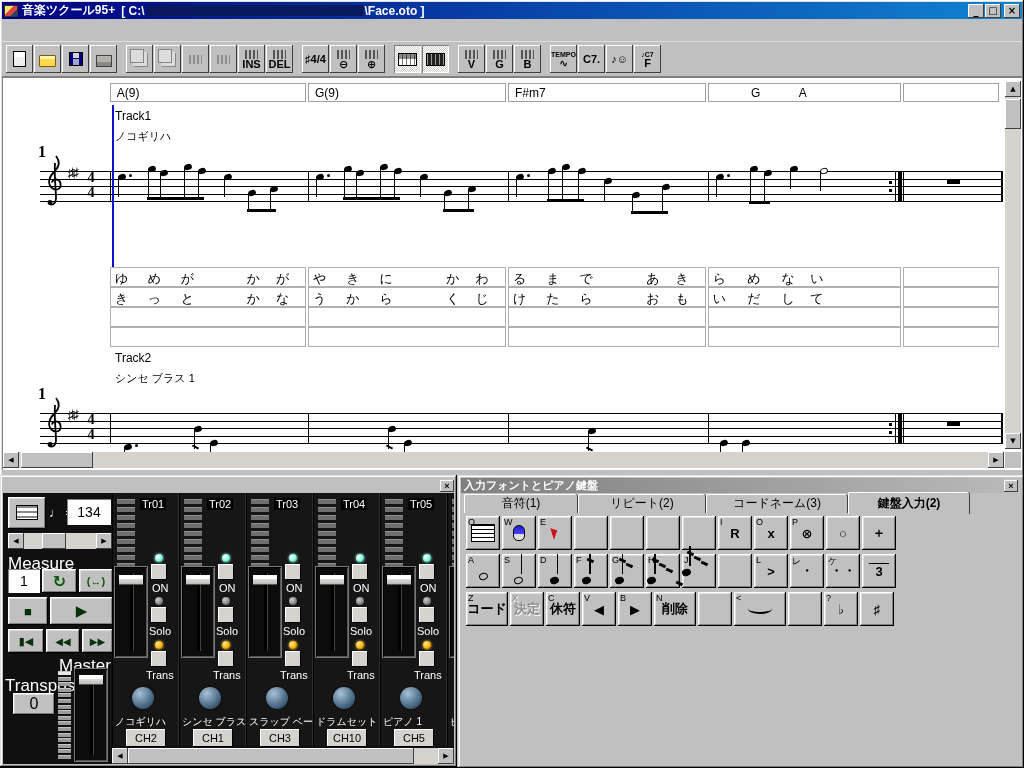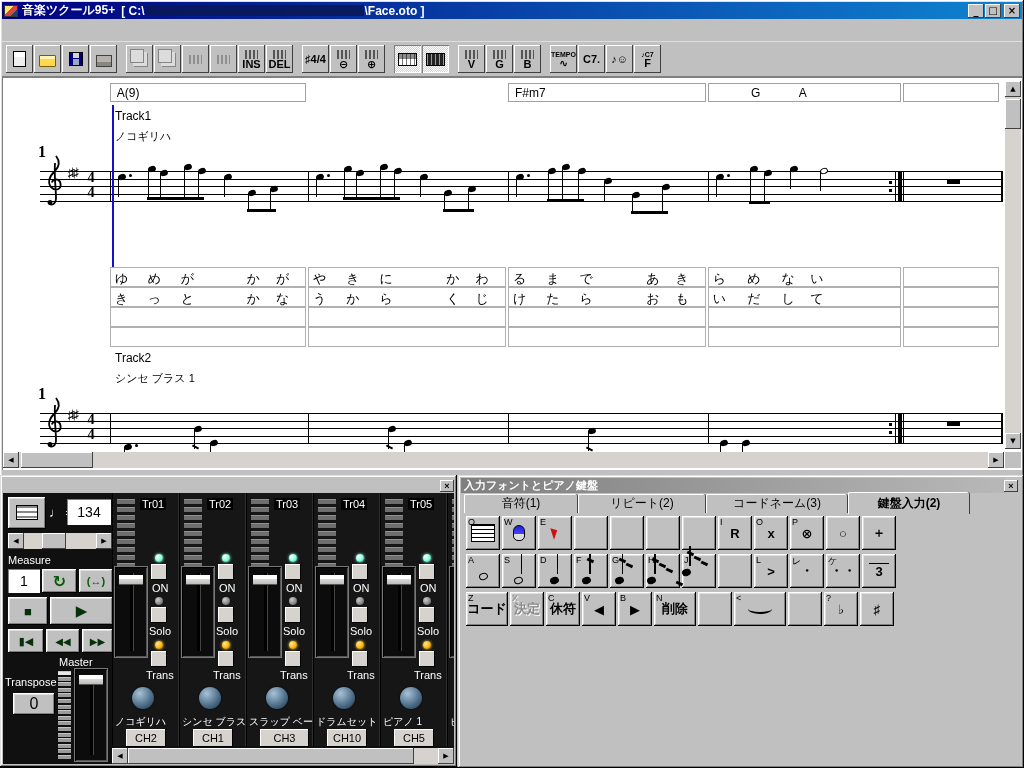--- a/index.html
+++ b/index.html
@@ -69,21 +69,21 @@
   .sb-thumb { position:absolute; }
 
   
   .childwin { background:#c0c0c0; box-shadow: inset -1px -1px 0 #000, inset 1px 1px 0 #dfdfdf, inset -2px -2px 0 #808080, inset 2px 2px 0 #fff; }
   .ctitle { position:absolute; left:3px; top:3px; height:15px; background:linear-gradient(90deg,#7f7f7f,#b8b8b8); color:#fff; font-size:11px; font-weight:bold; display:flex; align-items:center; padding:0 3px; }
   .cclose { position:absolute; top:5px; width:14px; height:12px; font-size:9px; font-weight:bold; display:flex; align-items:center; justify-content:center; color:#000; }
 
   
   #mixerwin { left:0; top:475px; width:457px; height:292px; }
   #mixbody { position:absolute; left:3px; top:18px; width:451px; height:271px; background:#101010; overflow:hidden; }
-  .mx-txt { position:absolute; color:#fff; font-size:11px; }
+  .mx-txt { position:absolute; color:#fff; font-size:17px; }
   .mx-btn { position:absolute; display:flex; align-items:center; justify-content:center; color:#0a3d0a; font-weight:bold; }
   .mx-box { position:absolute; background:#fff; color:#000; display:flex; align-items:center; justify-content:center; font-size:14px; }
   .strip { position:absolute; top:0; width:67px; height:253px; background:#161616; border-right:1px solid #2e2e2e; box-shadow: inset 1px 0 0 #000; }
   .meterseg { position:absolute; width:18px; height:5px; background:#6e6e6e; box-shadow: inset 0 1px 0 #909090; }
   .trlabel { position:absolute; background:#000; color:#fff; font-size:11px; padding:0 2px; }
   .led { position:absolute; width:8px; height:8px; border-radius:50%; }
   .led.cyan { background:radial-gradient(circle at 35% 35%, #fff, #7dffd9 55%, #1c8a6b); box-shadow:0 0 3px #9ffde4; }
   .led.gray { background:radial-gradient(circle at 35% 35%, #ccc, #8a8a8a 55%, #3a3a3a); }
   .led.orange { background:radial-gradient(circle at 35% 35%, #ffe9a0, #ffb400 55%, #8a5b00); box-shadow:0 0 3px #ffcc4d; }
   .sqbtn { position:absolute; width:16px; height:16px; background:#d6d3ce; box-shadow: inset -1px -1px 0 #000, inset 1px 1px 0 #fff; }
@@ -207,20 +207,23 @@
         <div class="ic-keysym">♪☺</div>
       </div>
       <div class="tbtn raised1">
         <div class="t2">♪C7</div>
         <div class="ic-keysym">F</div>
       </div>
     </div>
   <div id="score" class="abs">
       <div class="chordbox" style="left: 108px; top: 6px; width: 196px;">
         <span style="left: 3%; text-align: right;">A(9)</span>
+      </div>
+      <div class="chordbox" style="left: 306px; top: 6px; width: 198px;">
+        <span style="left: 3%;">G(9)</span>
       </div>
       <div class="chordbox" style="left: 506px; top: 6px; width: 198px;">
         <span style="left: 3%;">F#m7</span>
       </div>
       <div class="chordbox" style="left: 706px; top: 6px; width: 193px;">
         <span style="left: 22%;">G</span>
         <span style="left: 47%;">A</span>
       </div>
       <div class="chordbox" style="left: 901px; top: 6px; width: 96px;"></div>
       <div class="trk-label" style="left: 113px; top: 32px;">Track1</div>
@@ -559,21 +562,21 @@
             <div class="fthumb" style="top: 8px;"></div>
           </div>
           <div class="led gray" style="left: 43px; top: 104px;"></div>
           <div class="sqbtn" style="left: 39px; top: 114px;"></div>
           <div class="slabel" style="left: 37px; top: 132px;">Solo</div>
           <div class="led orange" style="left: 43px; top: 148px;"></div>
           <div class="sqbtn" style="left: 39px; top: 158px;"></div>
           <div class="slabel" style="left: 34px; top: 176px;">Trans</div>
           <div class="knob" style="left: 20px; top: 194px;"></div>
           <div class="inst" style="left: 3px; top: 222px;">スラップ ベース</div>
-          <div class="chbtn" style="left: 14px; top: 236px; width: 49px;">CH3</div>
+          <div class="chbtn" style="left: 14px; top: 236px; width: 40px;">CH3</div>
         </div>
         <div class="strip" style="left: 310px;">
           <div class="meterseg" style="left: 5px; top: 6px;"></div>
           <div class="meterseg" style="left: 5px; top: 14px;"></div>
           <div class="meterseg" style="left: 5px; top: 22px;"></div>
           <div class="meterseg" style="left: 5px; top: 30px;"></div>
           <div class="meterseg" style="left: 5px; top: 38px;"></div>
           <div class="meterseg" style="left: 5px; top: 46px;"></div>
           <div class="meterseg" style="left: 5px; top: 54px;"></div>
           <div class="meterseg" style="left: 5px; top: 62px;"></div>

